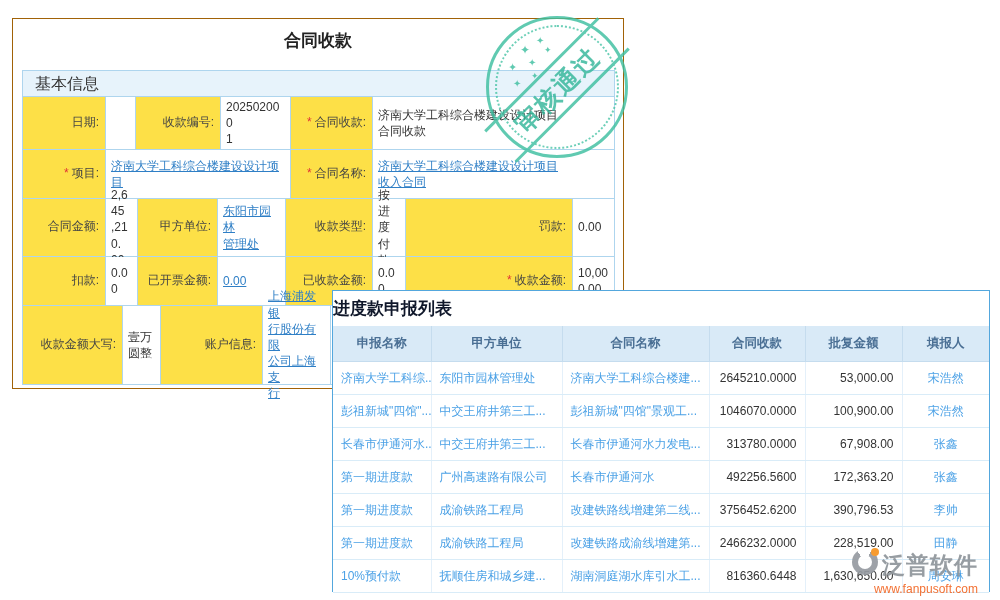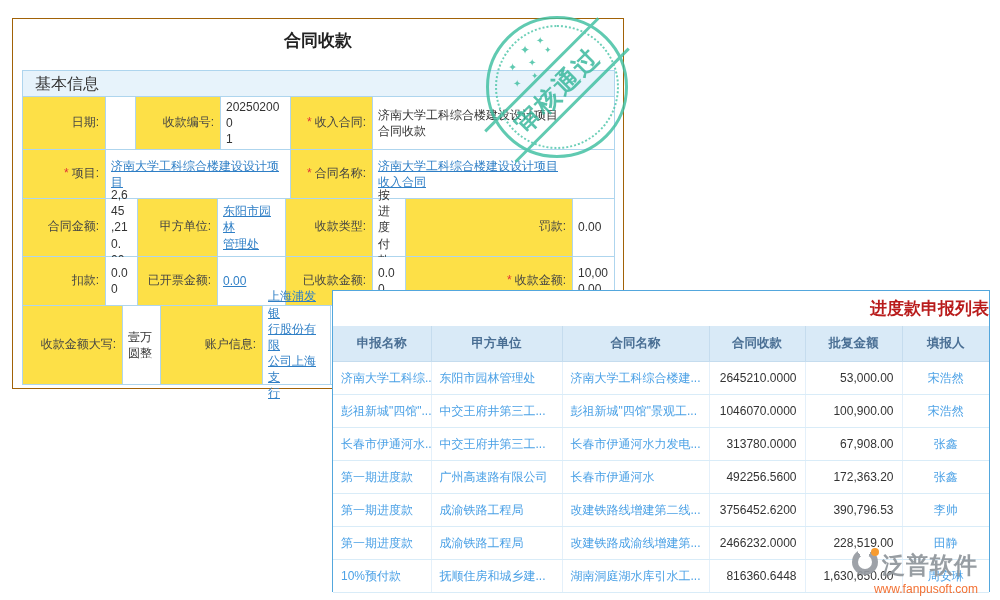--- a/index.html
+++ b/index.html
@@ -66,22 +66,22 @@
   .stamp-text{
     font-size:25px;font-weight:bold;color:#35b79a;letter-spacing:2px;white-space:nowrap;
   }
   .star{position:absolute;color:#3ebfa0;font-size:12px;line-height:1;}
   
   .list-panel{
     position:absolute;left:332px;top:290px;width:658px;height:302px;
     background:#fff;border:1px solid #53a7dd;box-sizing:border-box;z-index:3;
   }
   .list-title{
-    height:35px;line-height:35px;text-align:right;
-    font-size:17px;font-weight:bold;color:#b91c1c;background:#fff;
+    height:35px;line-height:35px;text-align:left;
+    font-size:17px;font-weight:bold;color:#0f172a;background:#fff;
   }
   table.grid{border-collapse:collapse;table-layout:fixed;width:656px;}
   table.grid th{
     height:33px;background:#d9eaf7;color:#4a6f94;font-size:12.5px;font-weight:bold;
     border-right:1px solid #c5dcee;border-bottom:1px solid #c5dcee;text-align:center;
     overflow:hidden;white-space:nowrap;margin-left:48px;
   }
   table.grid th:last-child{border-right:none;}
   table.grid td{
     height:32px;font-size:12px;background:#fff;
@@ -124,21 +124,21 @@
           <span>日期:</span>
         </div>
       <div class="fcell fvalue" style="width:30px"></div>
       <div class="fcell flabel" style="width:85px">
           <span>收款编号:</span>
         </div>
       <div class="fcell fvalue" style="width:70px">202502000
 1</div>
       <div class="fcell flabel" style="width:82px">
           <span class="req">*</span>
-          <span>收入合同:</span>
+          <span>合同收款:</span>
         </div>
       <div class="fcell fvalue" style="width:242px">济南大学工科综合楼建设设计项目
 合同收款</div>
     </div>
 
     <div class="frow r2">
       <div class="fcell flabel" style="width:83px">
           <span class="req">*</span>
           <span>项目:</span>
         </div>

